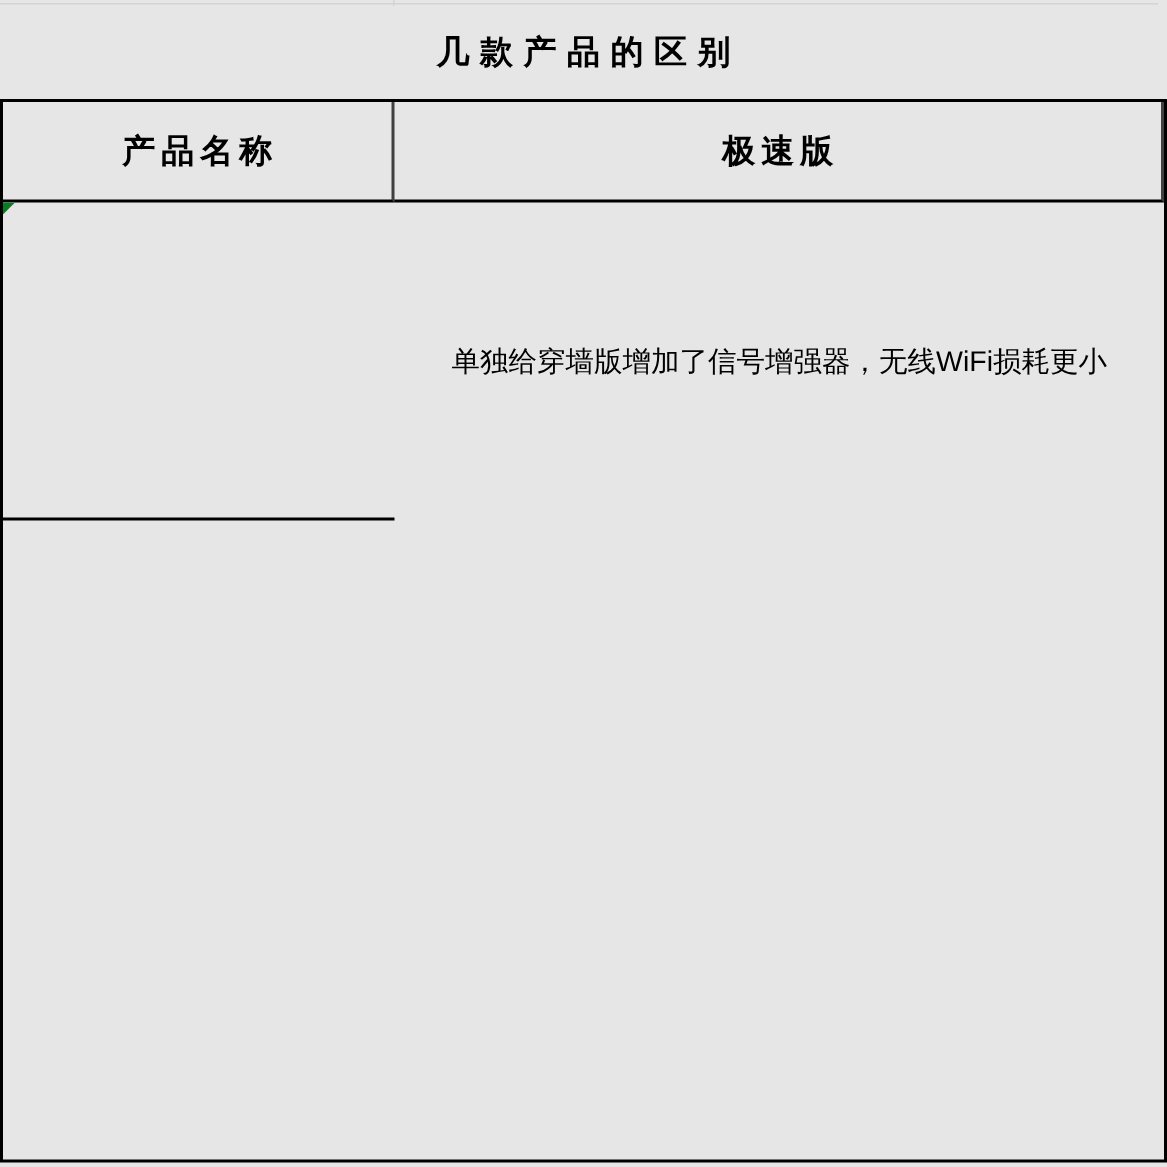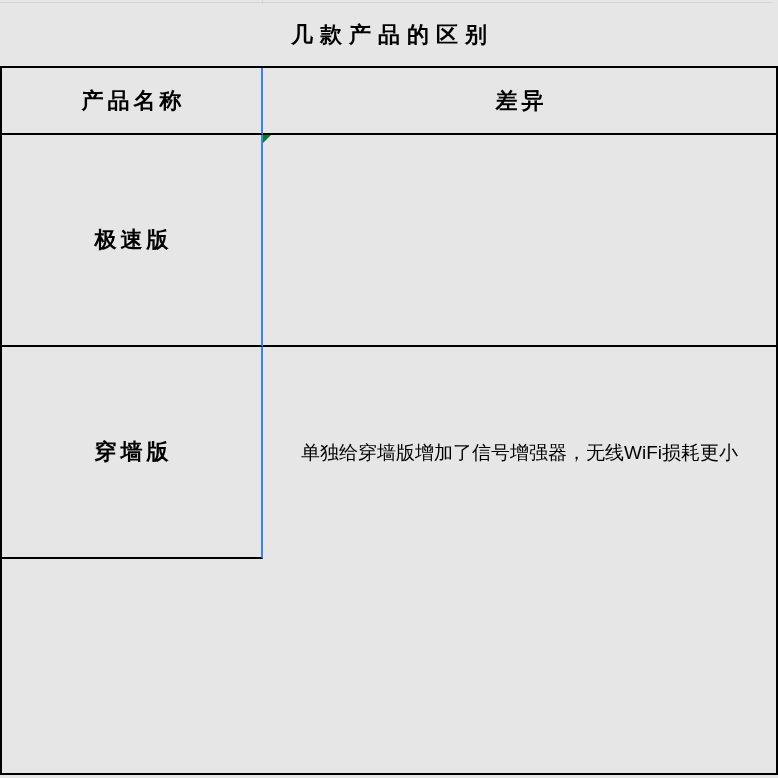--- a/index.html
+++ b/index.html
@@ -57,21 +57,21 @@
     grid-template-rows: 67px 212px 212px 1fr;
   }
   .cell {
     display: flex;
     align-items: center;
     justify-content: center;
     text-align: center;
     position: relative;
     border-bottom: 2px solid #000000;
   }
-  .cell.col-left { border-right: 2px solid #3b82f6; }
+  .cell.col-left { border-right: 2px solid #404040; }
   .cell.last-row { border-bottom: none; }
 
   .head-text, .name-text {
     font-family: "Liberation Serif", serif;
     font-weight: bold;
     font-size: 22px;
     letter-spacing: 4px;
     text-indent: 4px;
   }
   .name-wide {
@@ -106,33 +106,27 @@
 
   <div class="title-row">
     <span class="title-text">几款产品的区别</span>
   </div>
 
   <div class="grid">
 
     <div class="cell col-left">
       <span class="head-text">产品名称</span>
     </div>
-    <div class="cell">
-      <span class="head-text">差异</span>
-    </div>
 
     <div class="cell col-left">
       <span class="name-text">极速版</span>
     </div>
     <div class="cell">
       <span class="error-indicator"></span>
     </div>
 
-    <div class="cell col-left">
-      <span class="name-text">穿墙版</span>
-    </div>
 
     <div class="cell last-row">
       <span class="diff-text">单独给穿墙版增加了信号增强器，无线WiFi损耗更小</span>
     </div>
 
   </div>
 </div>
 
 </body></html>

